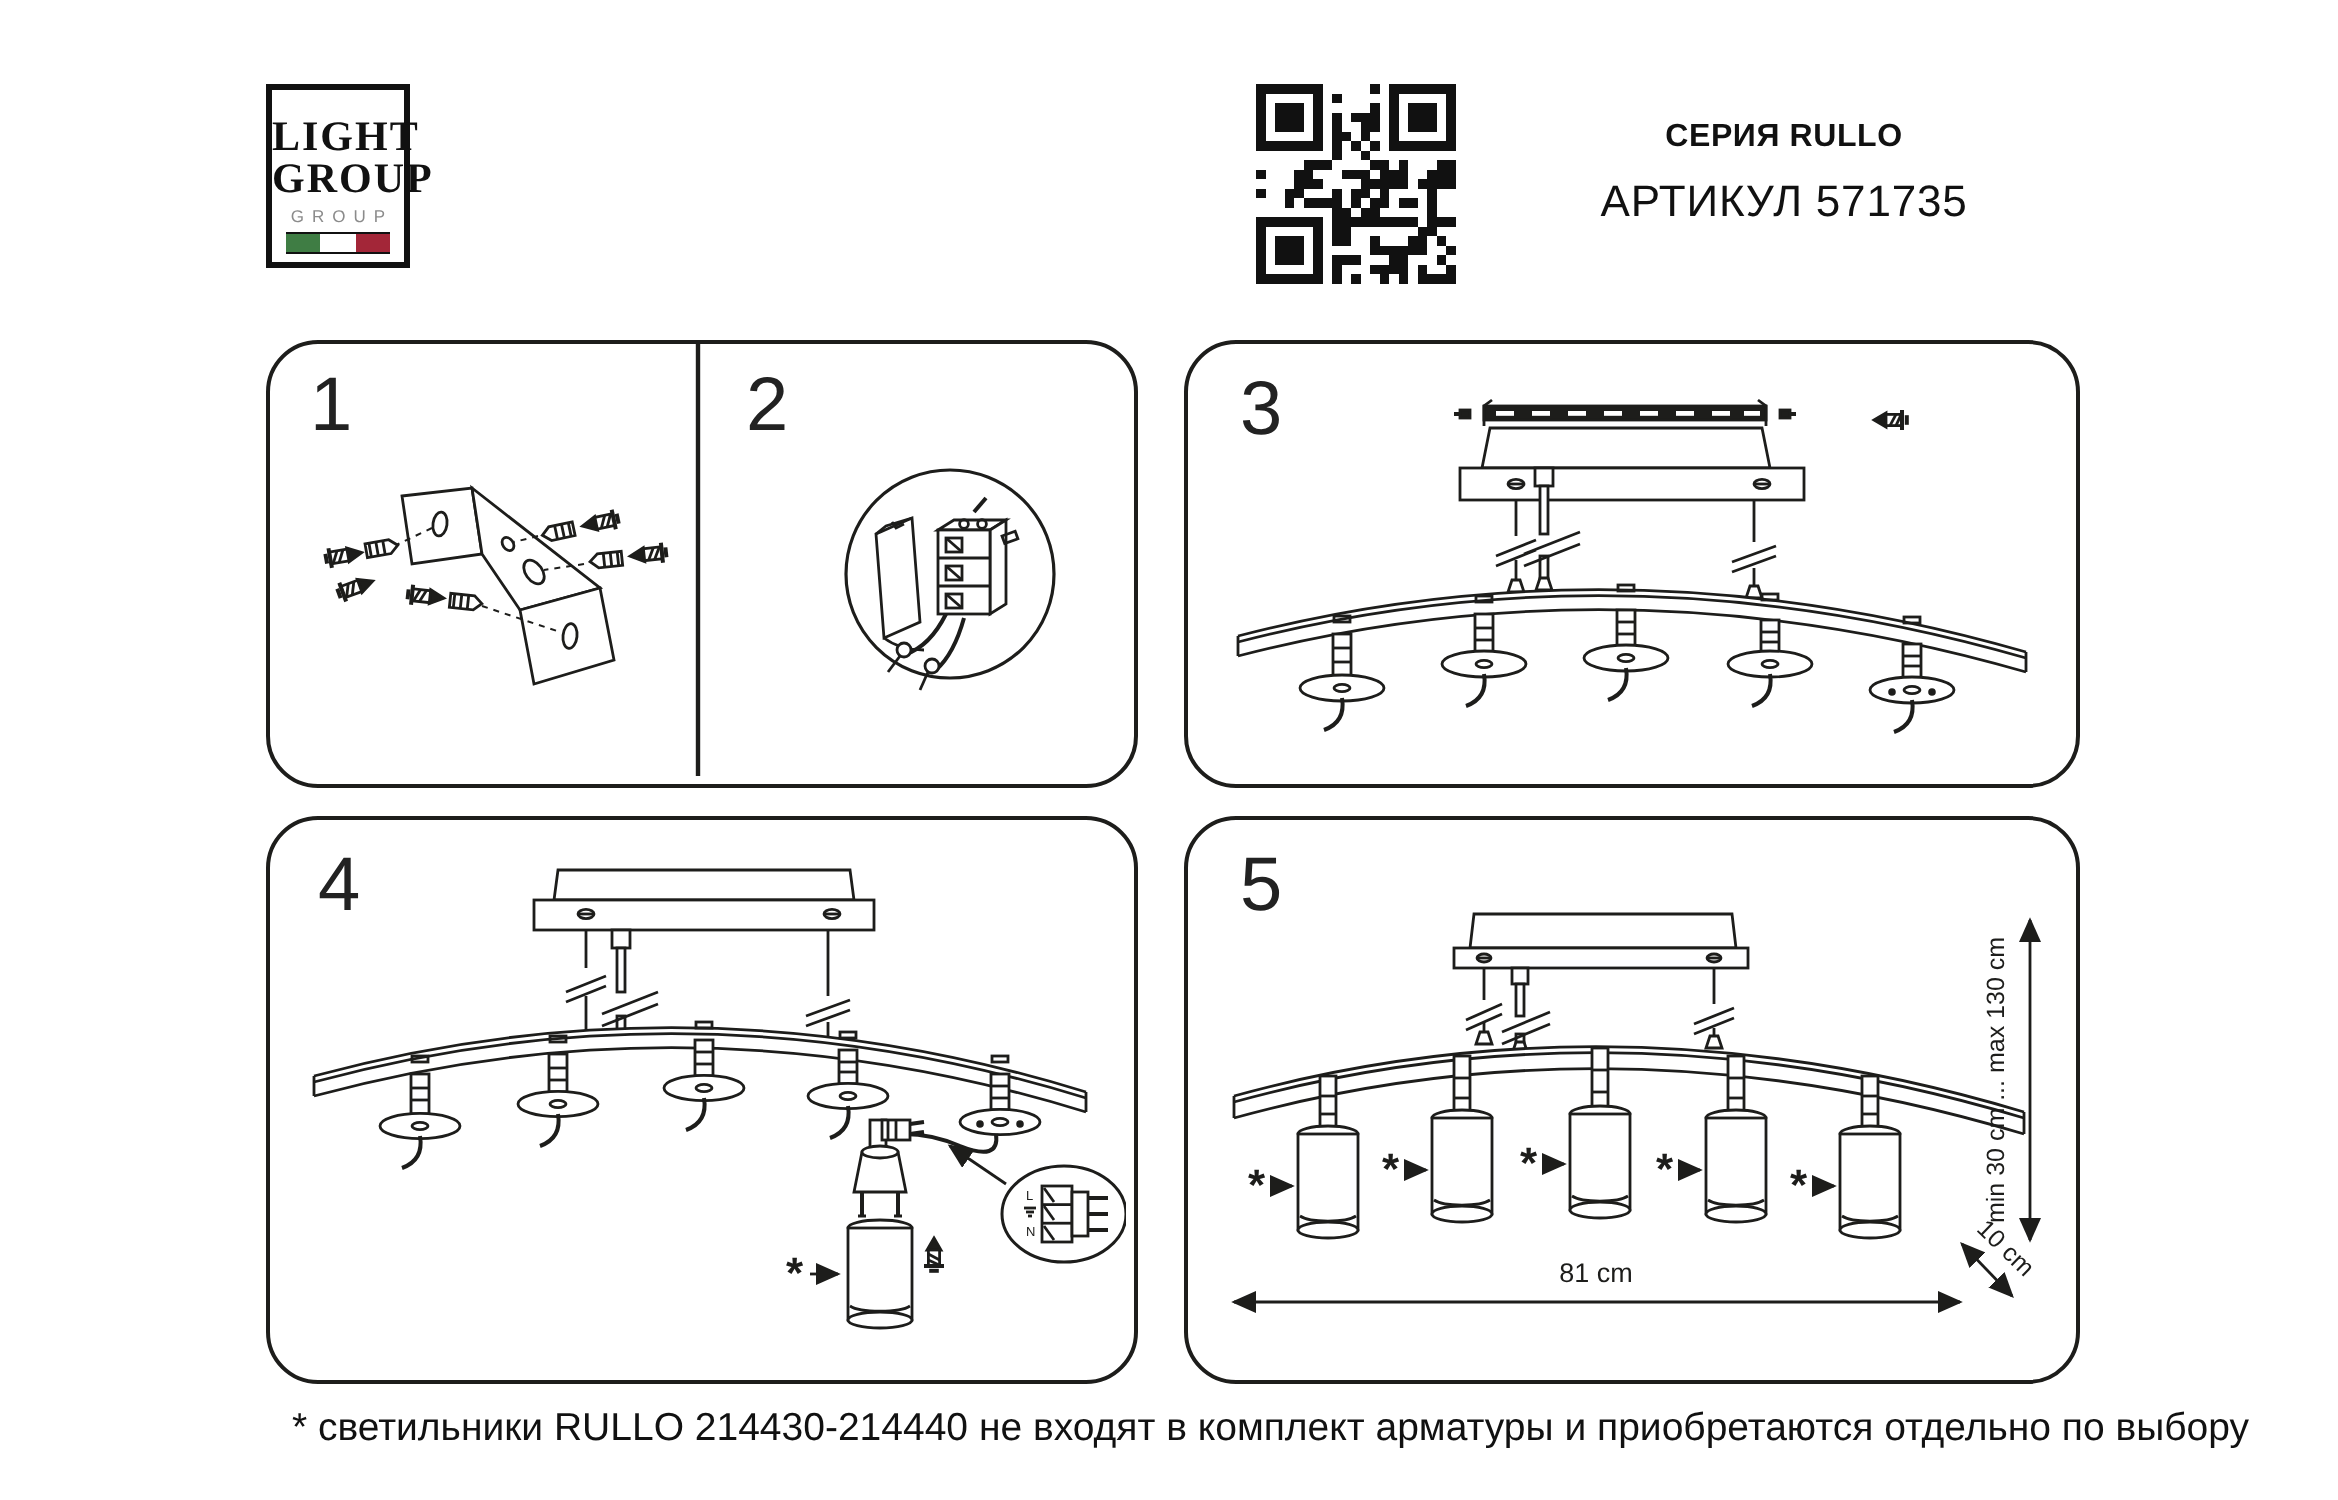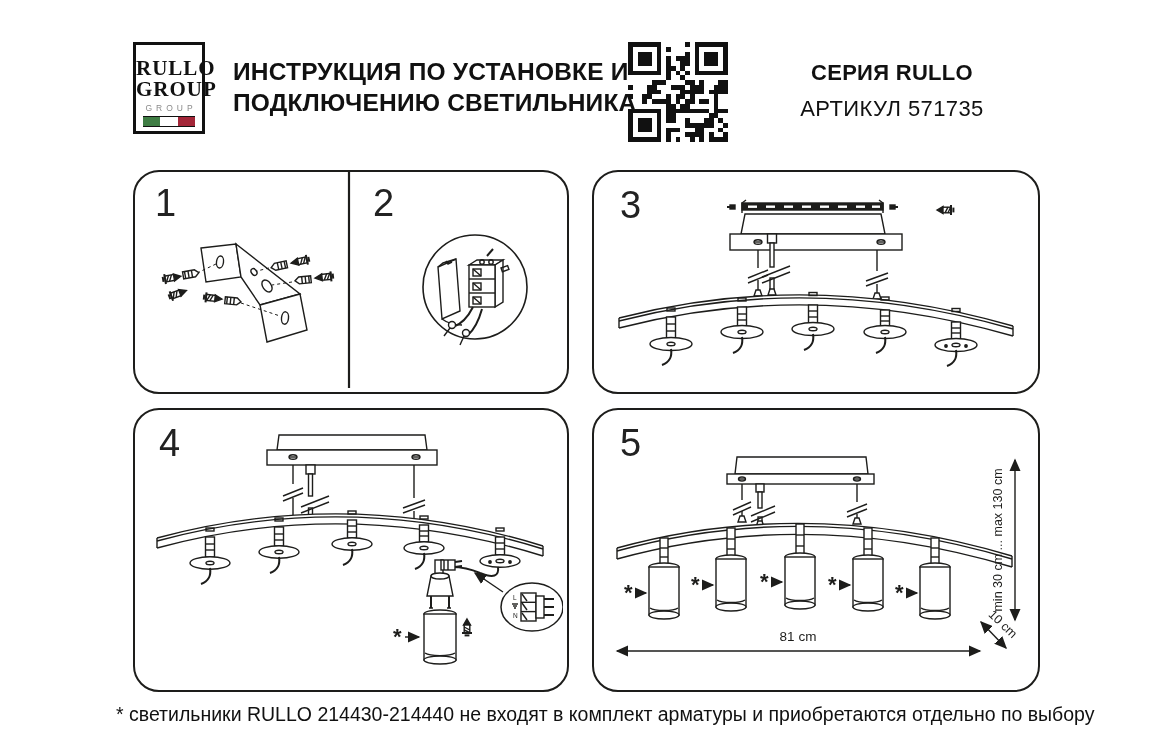--- a/index.html
+++ b/index.html
@@ -12,54 +12,50 @@
         font-size:21px;line-height:21px;letter-spacing:1px;color:#111;}
   .logo .w1{margin-top:13px;}
   .logo .w3{font-size:8.5px;letter-spacing:4px;color:#8b8b8b;margin-top:3px;text-indent:4px;}
   .flag{width:52px;height:9px;margin:3px auto 0 auto;border-top:1.6px solid #111;
         border-bottom:1.6px solid #111;display:flex;}
   .flag span{flex:1;height:100%;}
   .title{position:absolute;left:233px;top:56px;font-size:24.5px;font-weight:bold;
         line-height:31px;letter-spacing:0.2px;color:#111;}
   .qr{position:absolute;left:628px;top:42px;width:100px;height:100px;}
   .artblock{position:absolute;left:782px;top:60px;width:220px;text-align:center;color:#111;}
-  .series{font-size:22px;font-weight:bold;letter-spacing:0.3px;}
+  .series{font-size:16px;font-weight:bold;letter-spacing:0.3px;}
   .article{font-size:22px;font-weight:normal;margin-top:10px;letter-spacing:0.4px;}
   
   .panel{position:absolute;border:2.2px solid #1d1d1b;border-radius:26px;background:#fff;}
   .p12{left:133px;top:170px;width:432px;height:220px;}
   .p3{left:592px;top:170px;width:444px;height:220px;}
   .p4{left:133px;top:408px;width:432px;height:280px;}
   .p5{left:592px;top:408px;width:444px;height:280px;}
   .num{position:absolute;font-size:38px;line-height:38px;color:#222;}
   .panel svg{position:absolute;left:0;top:0;}
   
-  .footnote{position:absolute;left:116px;top:703px;font-size:19.5px;color:#111;}
+  .footnote{position:absolute;left:146px;top:703px;font-size:19.5px;color:#111;}
   text{font-family:"Liberation Sans",sans-serif;}
 </style>
 </head>
 <body>
 
 <div class="page">
 
   <div class="logo">
-    <div class="w1">RULLO</div>
+    <div class="w1">LIGHT</div>
     <div class="w2">GROUP</div>
     <div class="w3">GROUP</div>
     <div class="flag">
       <span style="background:#3f7d44"></span>
         <span style="background:#ffffff"></span>
         <span style="background:#a32638"></span>
     </div>
   </div>
 
-  <div class="title">
-    <div>ИНСТРУКЦИЯ ПО УСТАНОВКЕ И</div>
-    <div>ПОДКЛЮЧЕНИЮ СВЕТИЛЬНИКА</div>
-  </div>
 
   <div class="qr">
     <svg id="qrsvg" width="100" height="100" shape-rendering="crispEdges">
         <rect x="57.14285714285714" y="0" width="4.761904761904762" height="4.761904761904762" fill="#111"></rect>
         <rect x="38.095238095238095" y="4.761904761904762" width="4.761904761904762" height="4.761904761904762" fill="#111"></rect>
         <rect x="57.14285714285714" y="9.523809523809524" width="4.761904761904762" height="4.761904761904762" fill="#111"></rect>
         <rect x="38.095238095238095" y="14.285714285714285" width="4.761904761904762" height="4.761904761904762" fill="#111"></rect>
         <rect x="47.61904761904762" y="14.285714285714285" width="4.761904761904762" height="4.761904761904762" fill="#111"></rect>
         <rect x="52.38095238095238" y="14.285714285714285" width="4.761904761904762" height="4.761904761904762" fill="#111"></rect>
         <rect x="57.14285714285714" y="14.285714285714285" width="4.761904761904762" height="4.761904761904762" fill="#111"></rect>

